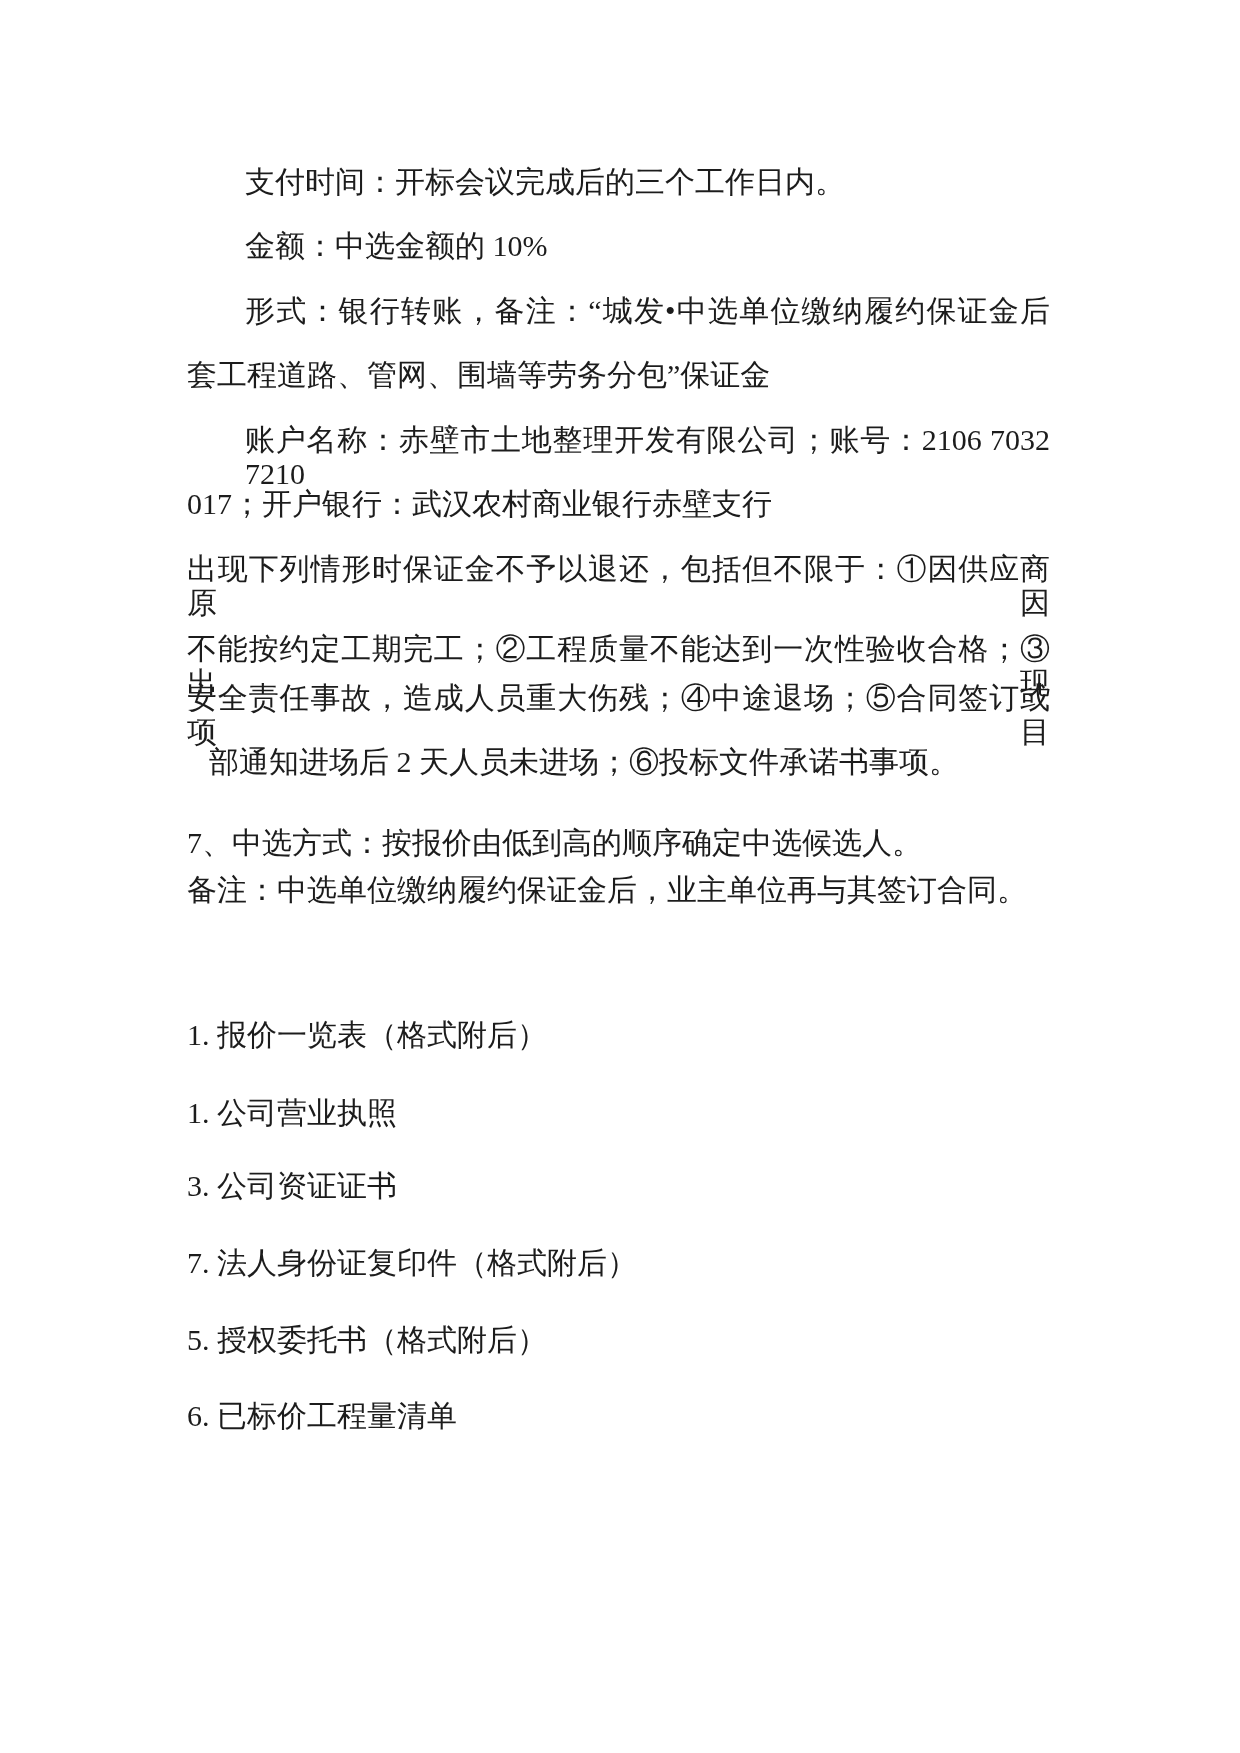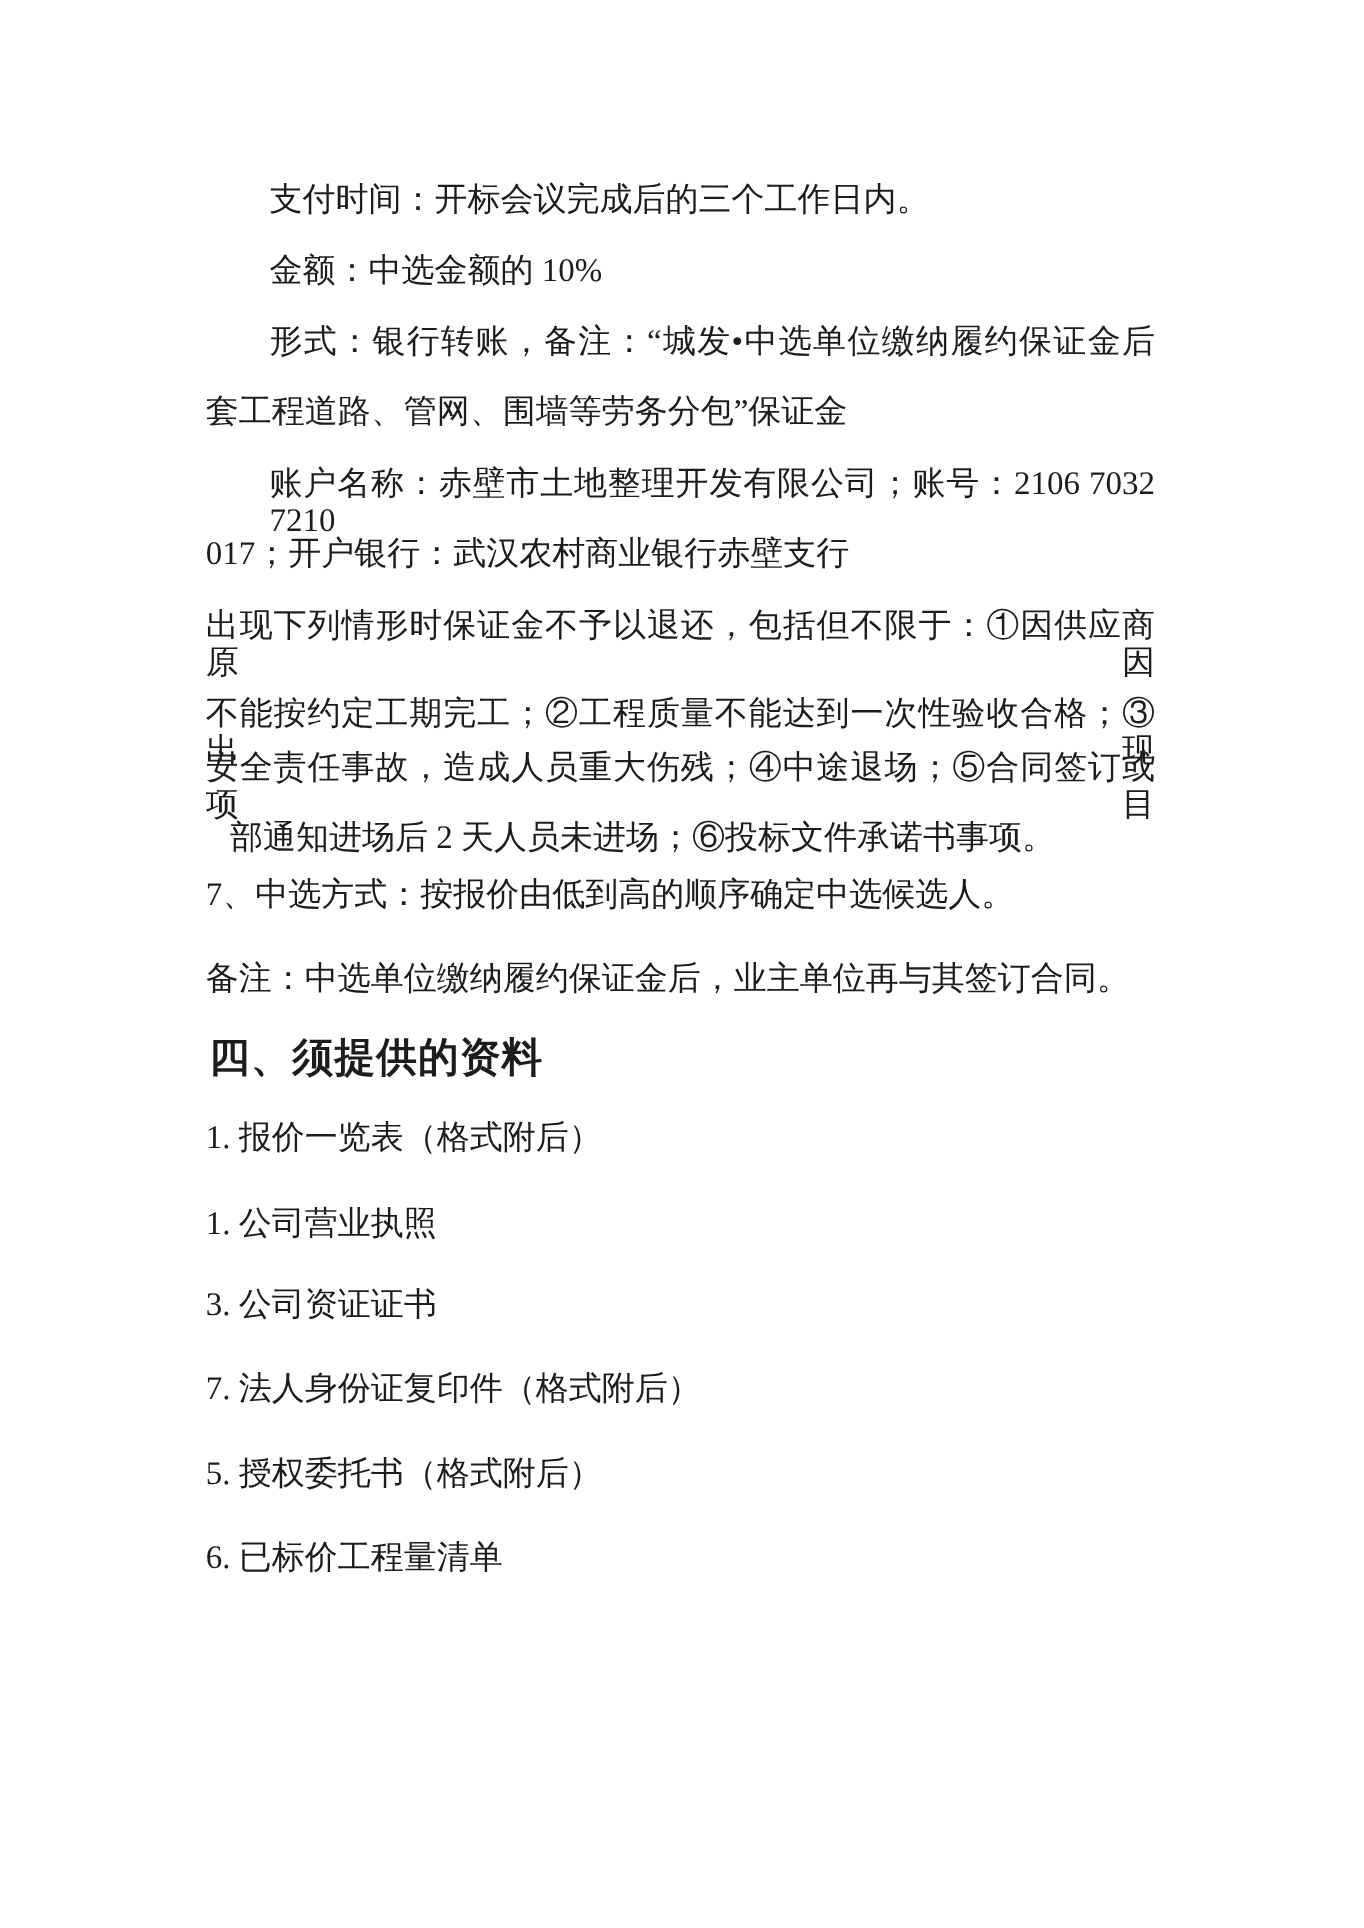--- a/index.html
+++ b/index.html
@@ -44,21 +44,21 @@
   .p0  { top: 165px; }
   .p1  { top: 229px; }
   .p2  { top: 294px; }
   .p3  { top: 358px; }
   .p4  { top: 423px; }
   .p5  { top: 487px; }
   .p6  { top: 552px; }
   .p7  { top: 632px; }
   .p8  { top: 681px; }
   .p9  { top: 745px; margin-left: 22px; }
-  .p10 { top: 797px; }
+  .p10 { top: 826px; }
   .p11 { top: 873px; }
   .p12 { top: 942px; }
   .p13 { top: 1018px; }
   .p14 { top: 1096px; }
   .p15 { top: 1169px; }
   .p16 { top: 1246px; }
   .p17 { top: 1323px; }
   .p18 { top: 1399px; }
   .p19 { top: 1459px; }
 </style>
@@ -71,20 +71,19 @@
   <div class="ln indent fill p2">形式：银行转账，备注：“城发•中选单位缴纳履约保证金后</div>
   <div class="ln p3">套工程道路、管网、围墙等劳务分包”保证金</div>
   <div class="ln indent fill p4">账户名称：赤壁市土地整理开发有限公司；账号：2106 7032 7210</div>
   <div class="ln p5">017；开户银行：武汉农村商业银行赤壁支行</div>
   <div class="ln fill p6">出现下列情形时保证金不予以退还，包括但不限于：①因供应商原因</div>
   <div class="ln fill p7">不能按约定工期完工；②工程质量不能达到一次性验收合格；③出现</div>
   <div class="ln fill p8">安全责任事故，造成人员重大伤残；④中途退场；⑤合同签订或项目</div>
   <div class="ln p9">部通知进场后 2 天人员未进场；⑥投标文件承诺书事项。</div>
   <div class="ln p10">7、中选方式：按报价由低到高的顺序确定中选候选人。</div>
   <div class="ln p11">备注：中选单位缴纳履约保证金后，业主单位再与其签订合同。</div>
-  <div class="ln heading p12">四、须提供的资料</div>
   <div class="ln p13">1. 报价一览表（格式附后）</div>
   <div class="ln p14">1. 公司营业执照</div>
   <div class="ln p15">3. 公司资证证书</div>
   <div class="ln p16">7. 法人身份证复印件（格式附后）</div>
   <div class="ln p17">5. 授权委托书（格式附后）</div>
   <div class="ln p18">6. 已标价工程量清单</div>
 </div>
 
 </body></html>

